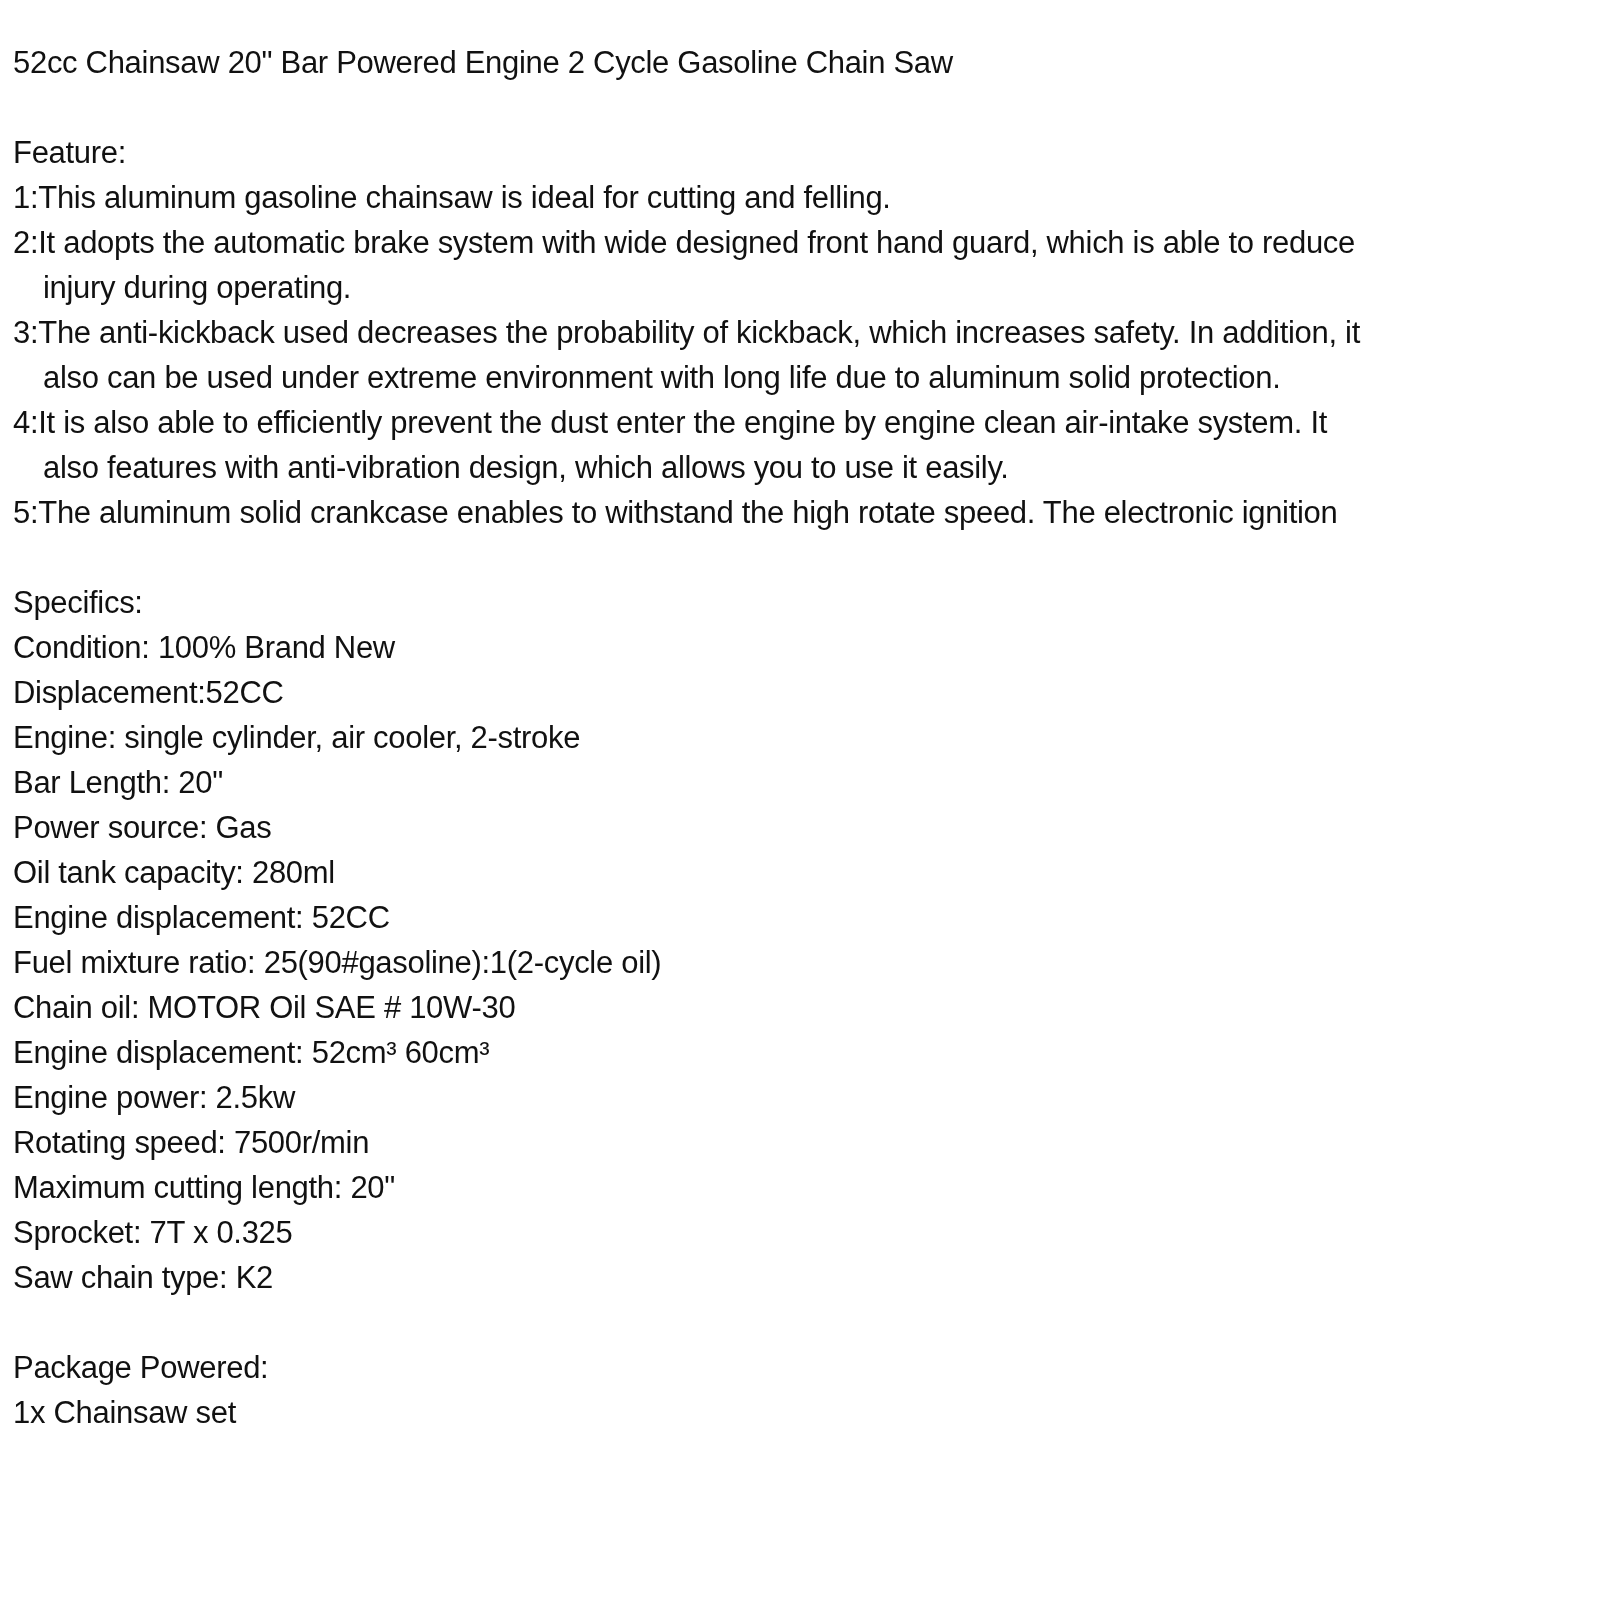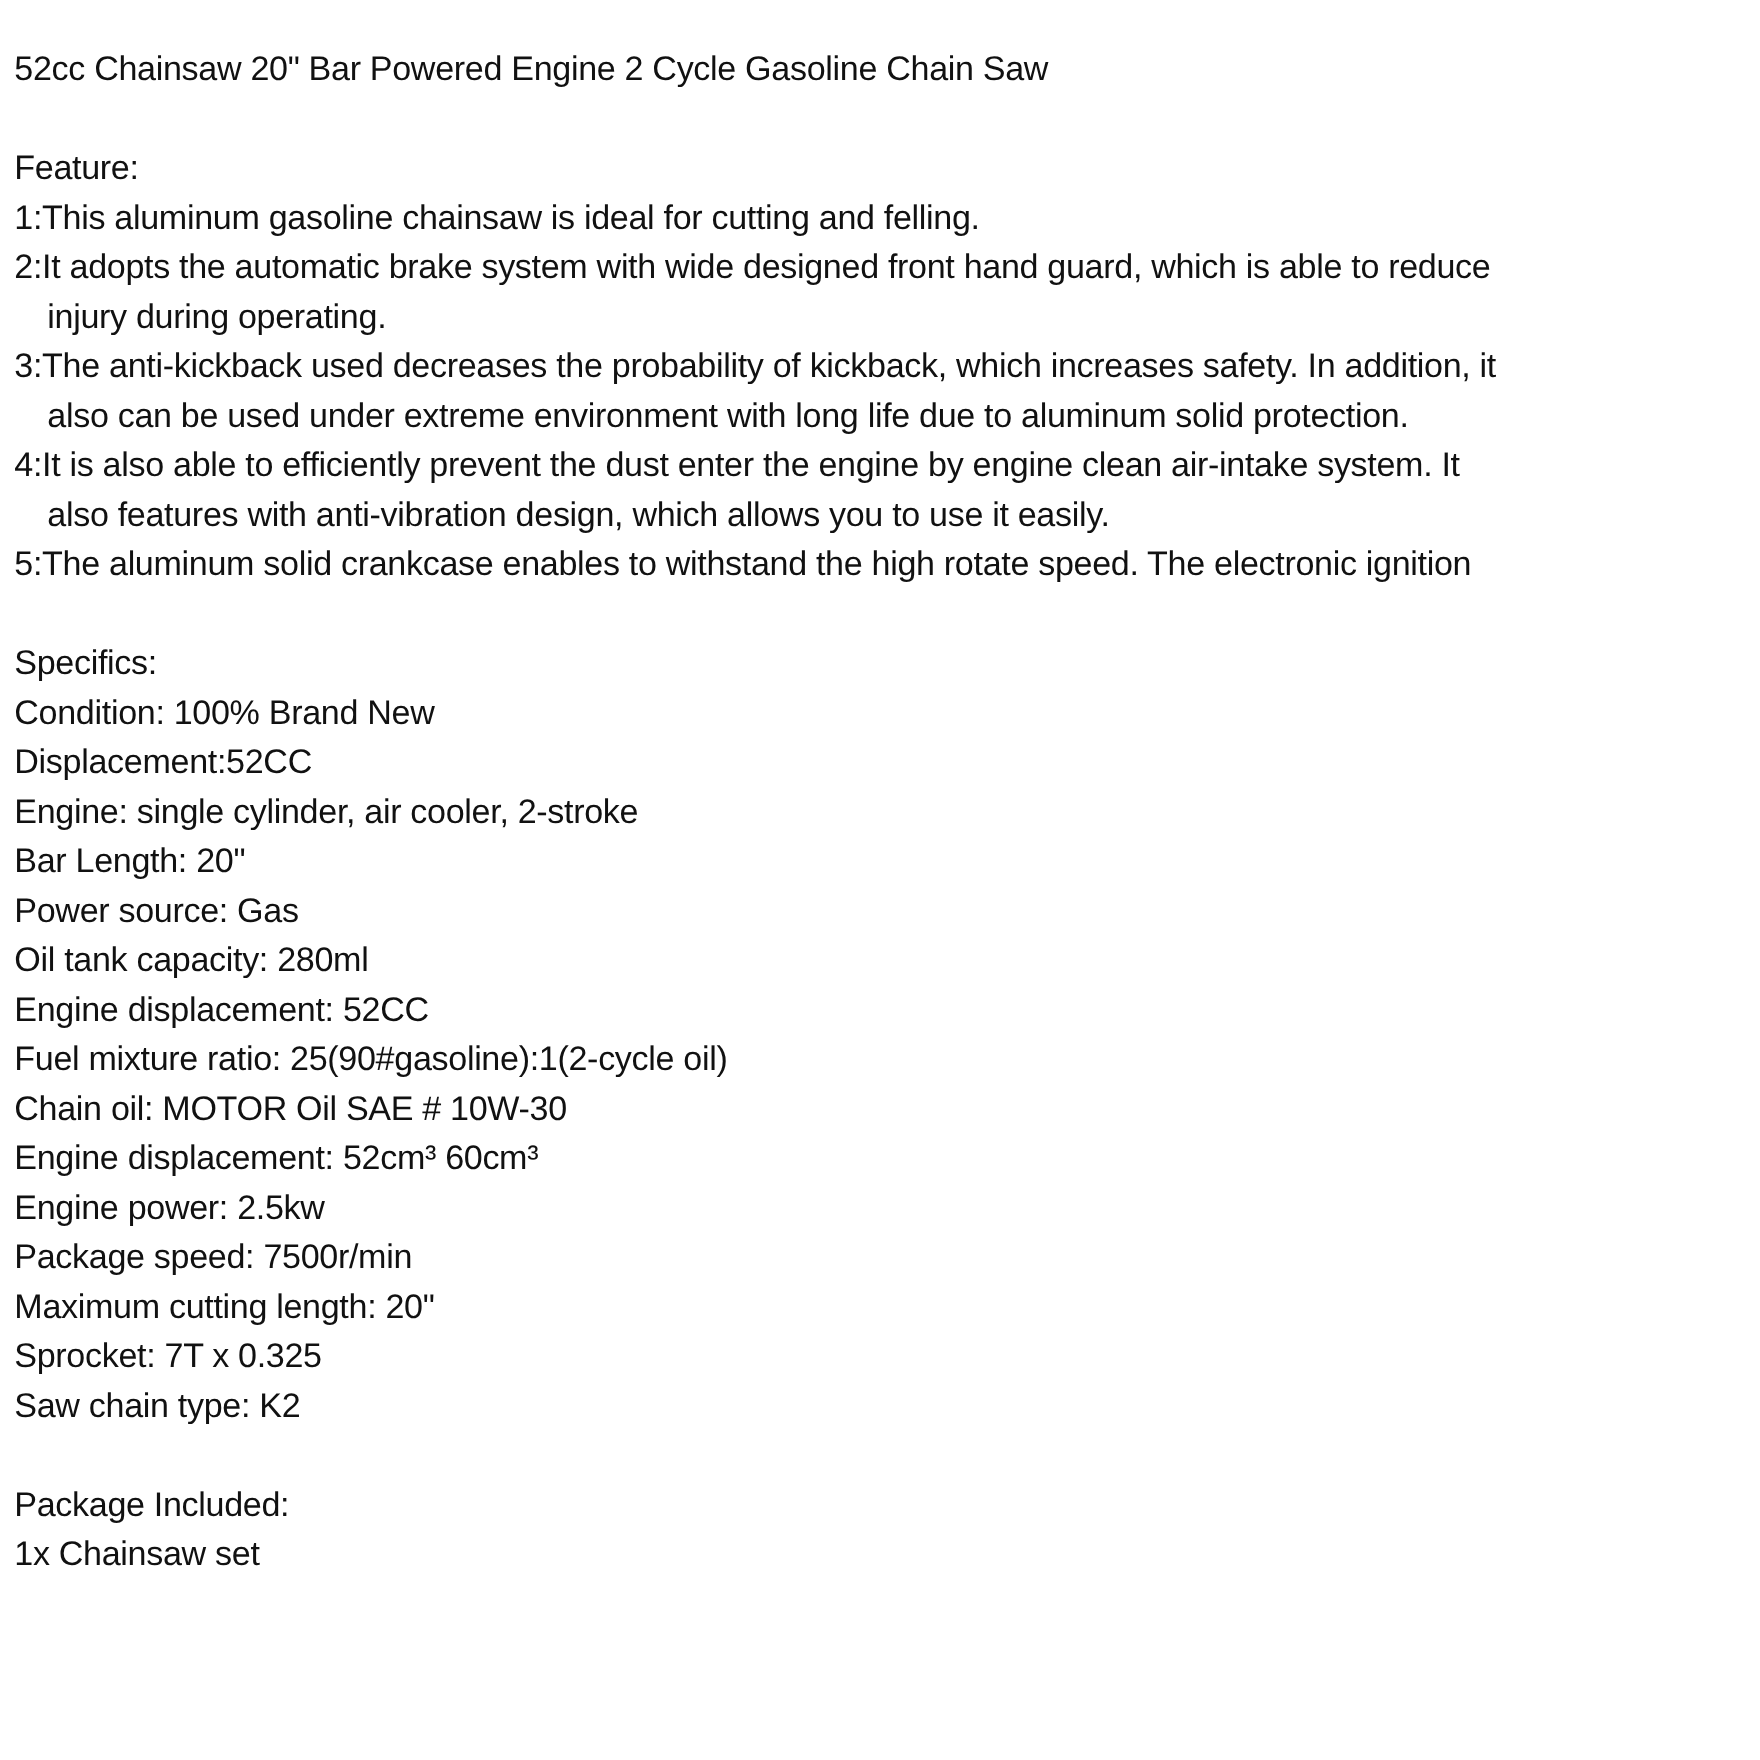--- a/index.html
+++ b/index.html
@@ -57,23 +57,23 @@
   <div class="line">Displacement:52CC</div>
   <div class="line">Engine: single cylinder, air cooler, 2-stroke</div>
   <div class="line">Bar Length: 20"</div>
   <div class="line">Power source: Gas</div>
   <div class="line">Oil tank capacity: 280ml</div>
   <div class="line">Engine displacement: 52CC</div>
   <div class="line">Fuel mixture ratio: 25(90#gasoline):1(2-cycle oil)</div>
   <div class="line">Chain oil: MOTOR Oil SAE # 10W-30</div>
   <div class="line">Engine displacement: 52cm³ 60cm³</div>
   <div class="line">Engine power: 2.5kw</div>
-  <div class="line">Package speed: 7500r/min</div>
+  <div class="line">Rotating speed: 7500r/min</div>
   <div class="line">Maximum cutting length: 20"</div>
   <div class="line">Sprocket: 7T x 0.325</div>
   <div class="line">Saw chain type: K2</div>
 
   <div class="spacer"></div>
 
-  <div class="line">Package Included:</div>
+  <div class="line">Package Powered:</div>
   <div class="line">1x Chainsaw set</div>
 
 </div>
 
 </body></html>

